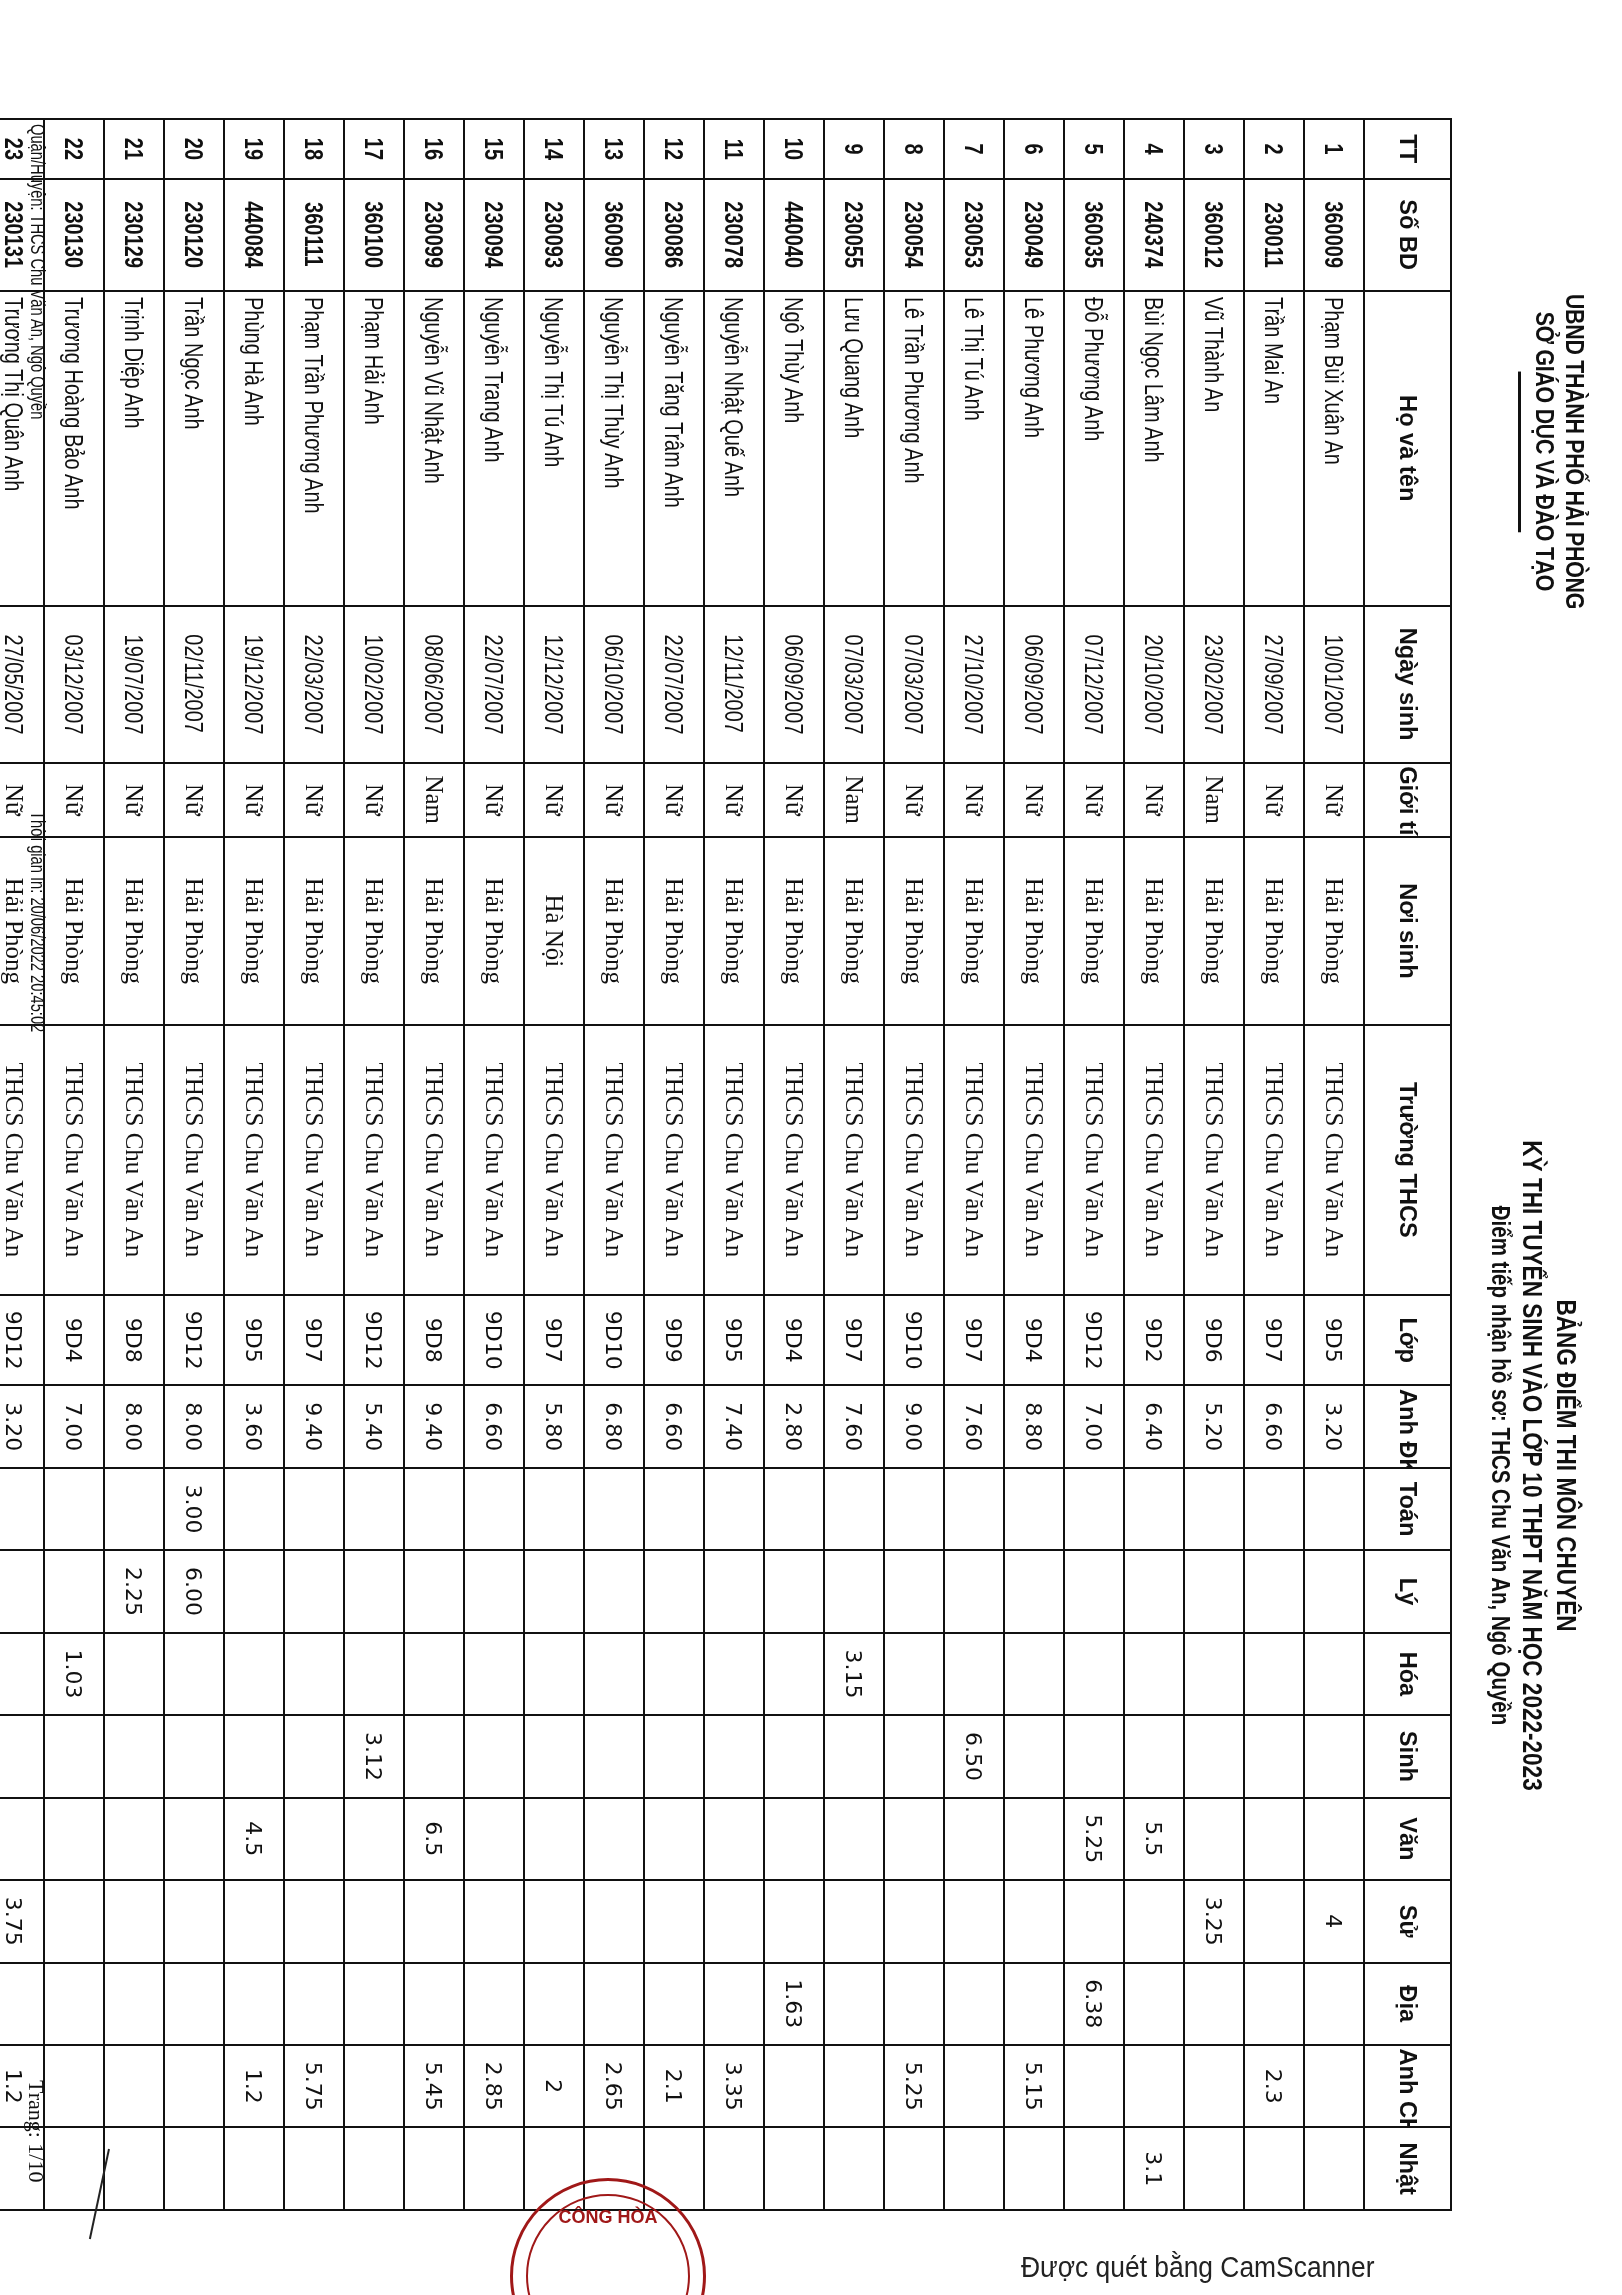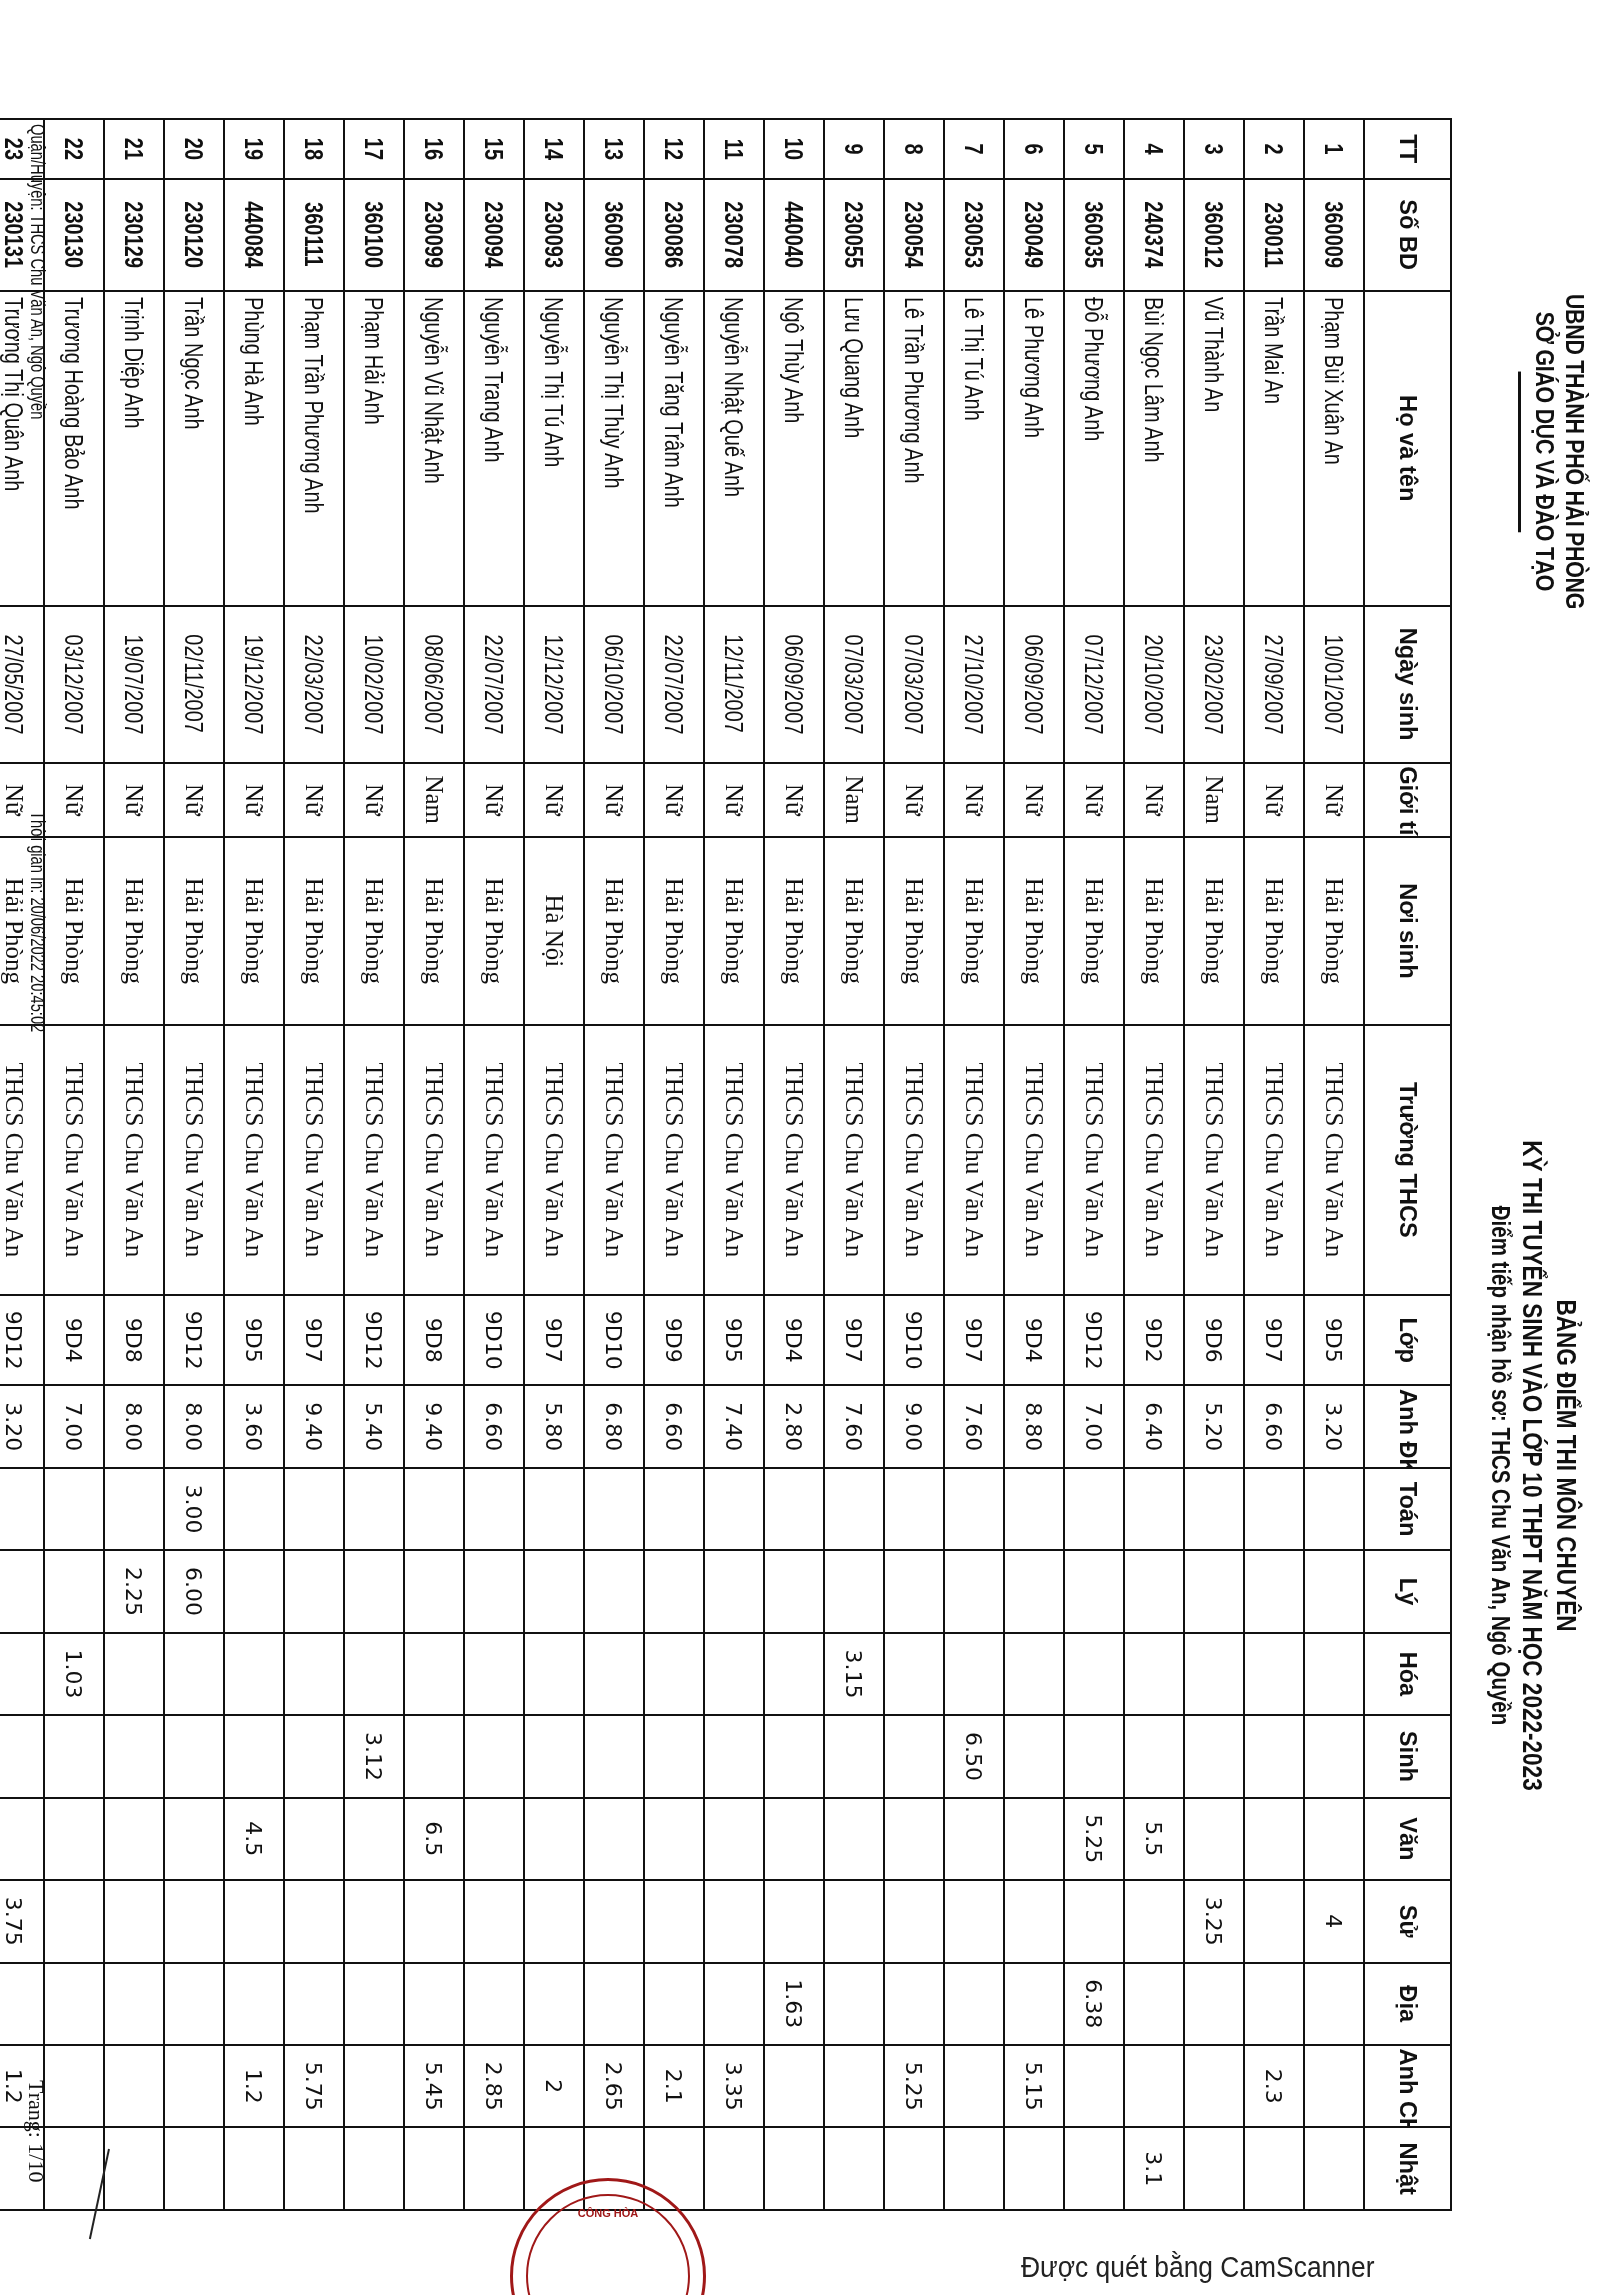--- a/index.html
+++ b/index.html
@@ -35,21 +35,21 @@
 
   .footer { position: absolute; top: 1567px; font-size: 19.6px; font-family: "Liberation Sans", sans-serif; transform: scaleX(0.75); transform-origin: left top; }
   .footer.f1 { left: 52px; }
   .footer.f2 { left: 739px; }
   .footer.f3 { left: 2008px; font-size: 22px; transform: none; font-family: "Liberation Serif", serif; }
 
   .scanner { position: absolute; left: 1021px; top: 2250px; font-size: 30px; font-family: "Liberation Sans", sans-serif; color: #222; transform: scaleX(0.88); transform-origin: left top; }
 
   .stamp { position: absolute; left: 510px; top: 2178px; width: 196px; height: 196px; border: 3.9px solid #a01818; border-radius: 50%; box-sizing: border-box; }
   .stamp-inner { position: absolute; left: 13px; top: 13px; right: 13px; bottom: 13px; border: 2px solid #a01818; border-radius: 50%; }
-  .stamp-text { position: absolute; top: 26px; left: 0; width: 100%; text-align: center; font-size: 11px; color: #a01818; font-family: "Liberation Sans", sans-serif; font-weight: bold; }
+  .stamp-text { position: absolute; top: 26px; left: 0; width: 100%; text-align: center; font-size: 18px; color: #a01818; font-family: "Liberation Sans", sans-serif; font-weight: bold; }
 
   .signature { position: absolute; left: 98px; top: 2152px; width: 39px; height: 92px; border-left: 2.6px solid #222; transform: rotate(12deg); }
 </style>
 </head>
 <body>
 
 <div id="sheet">
 
   <div class="hdr-left">
     <div>UBND THÀNH PHỐ HẢI PHÒNG</div>

